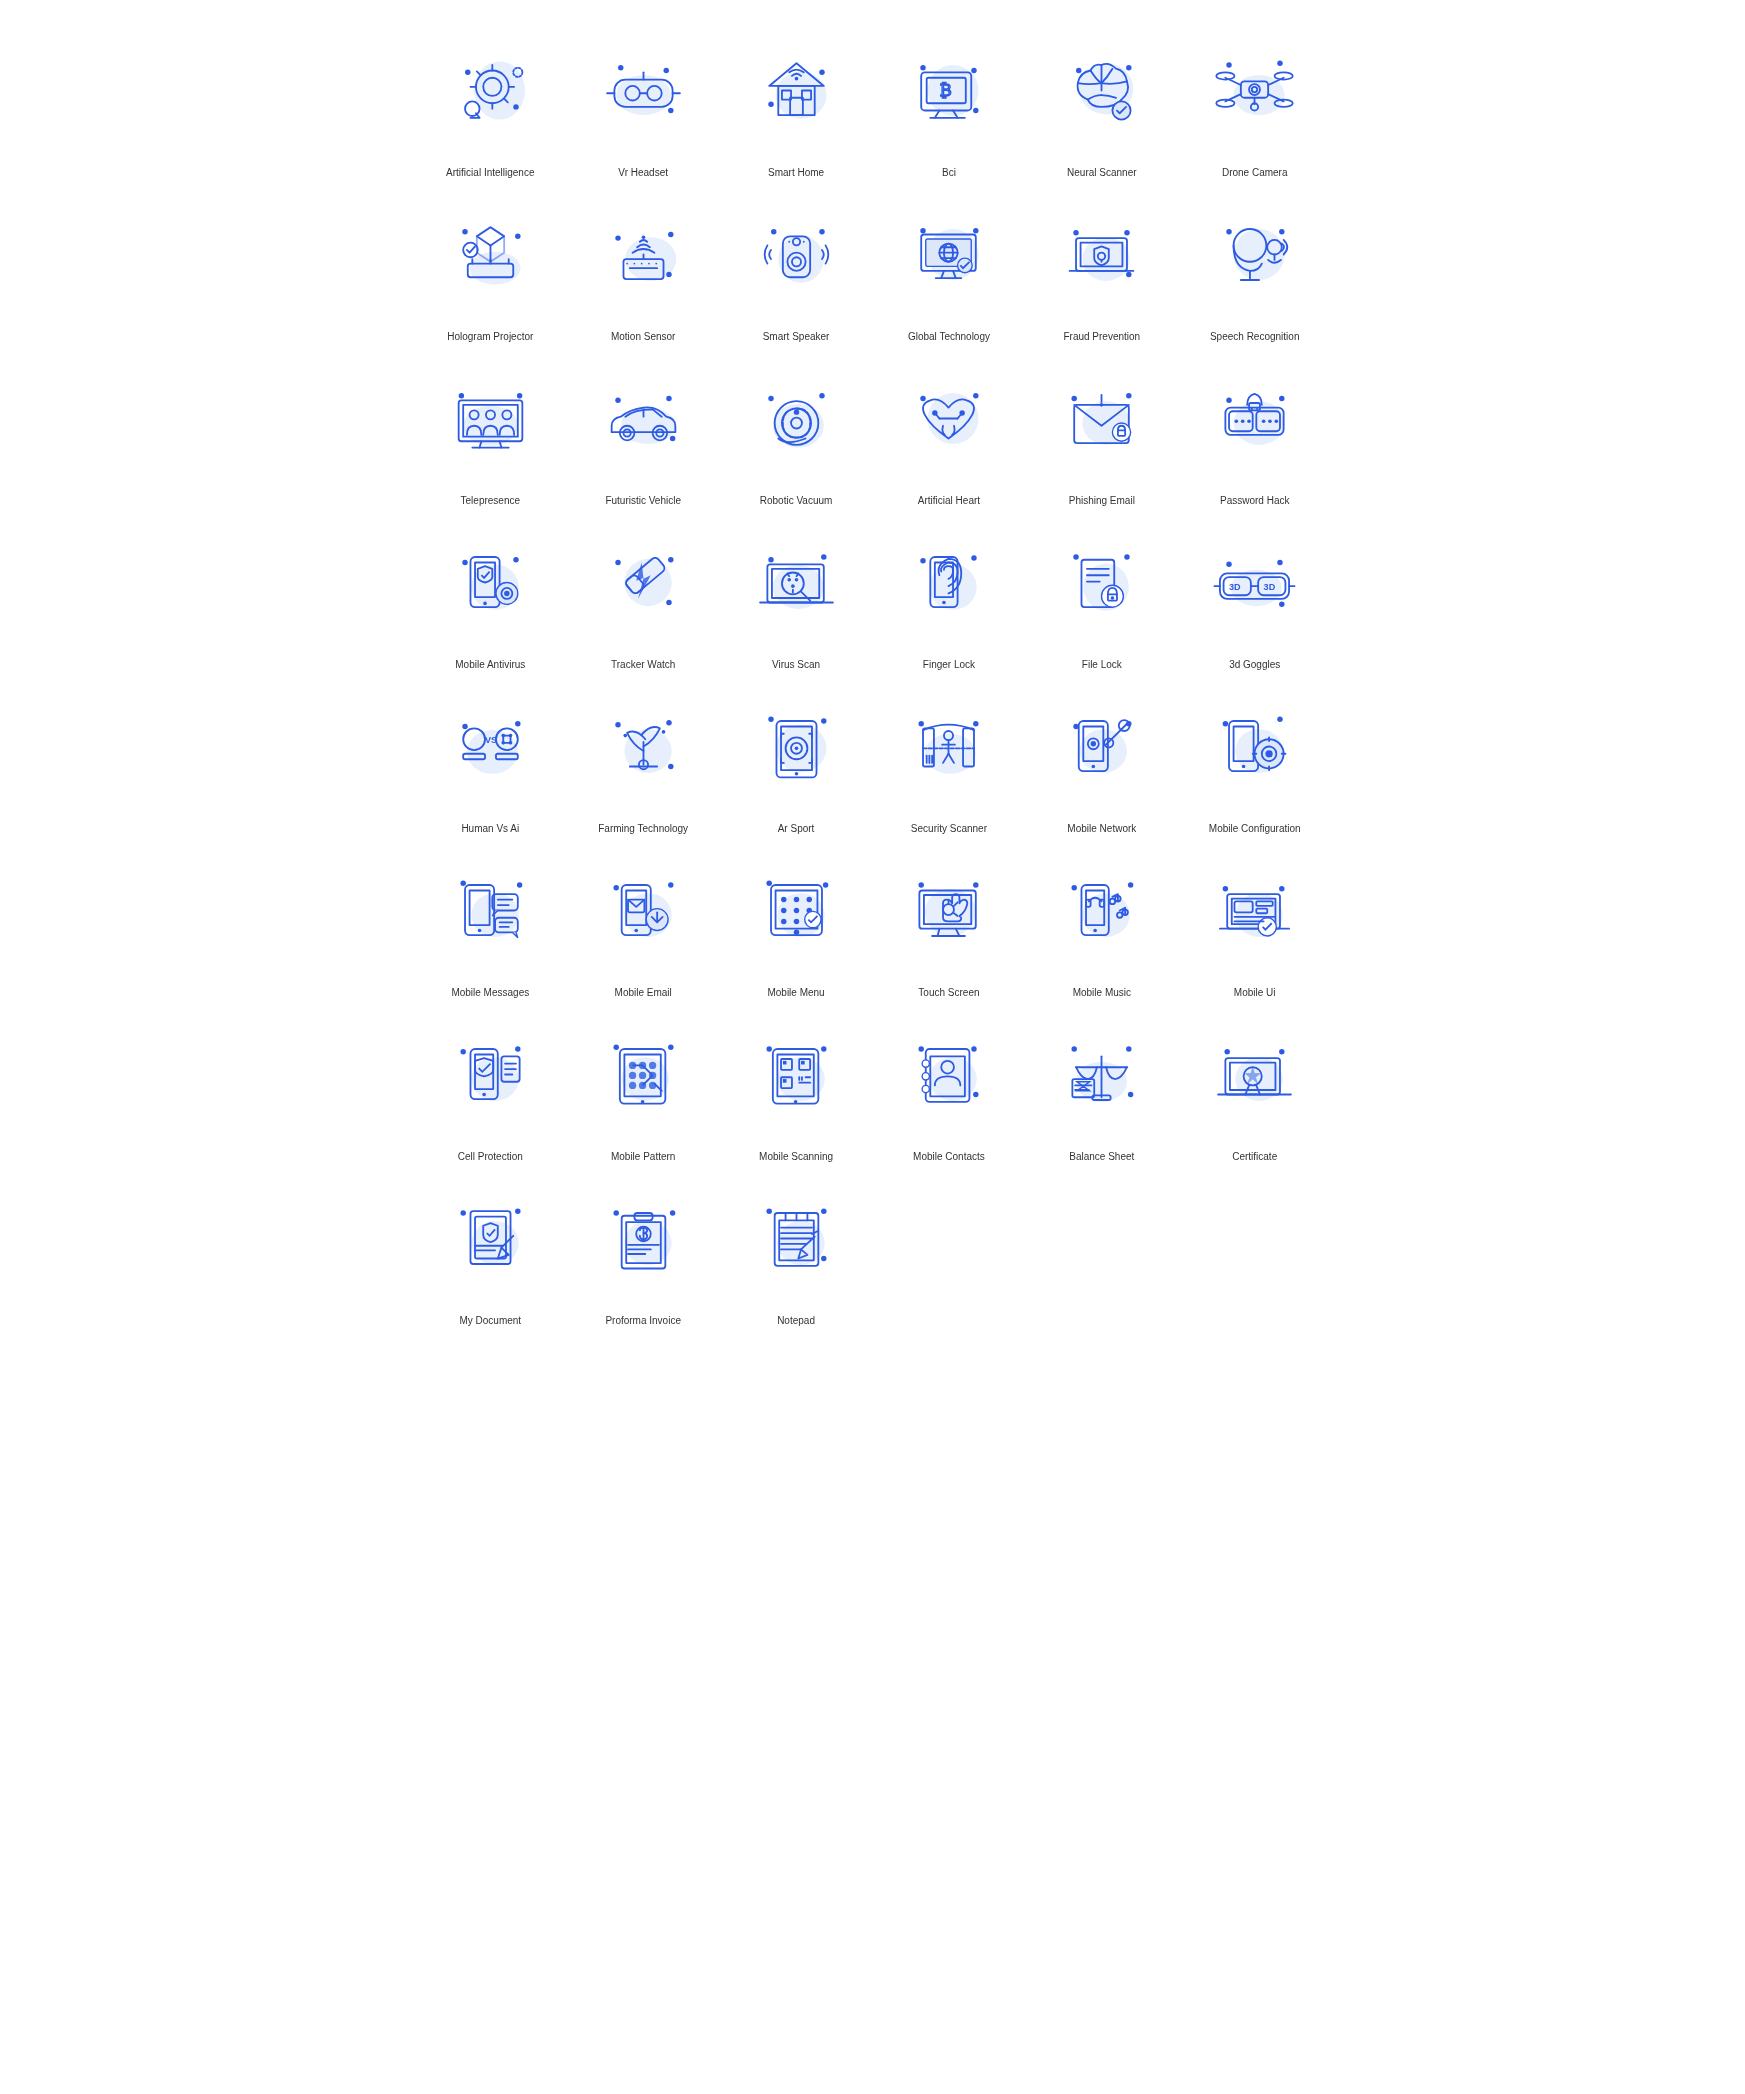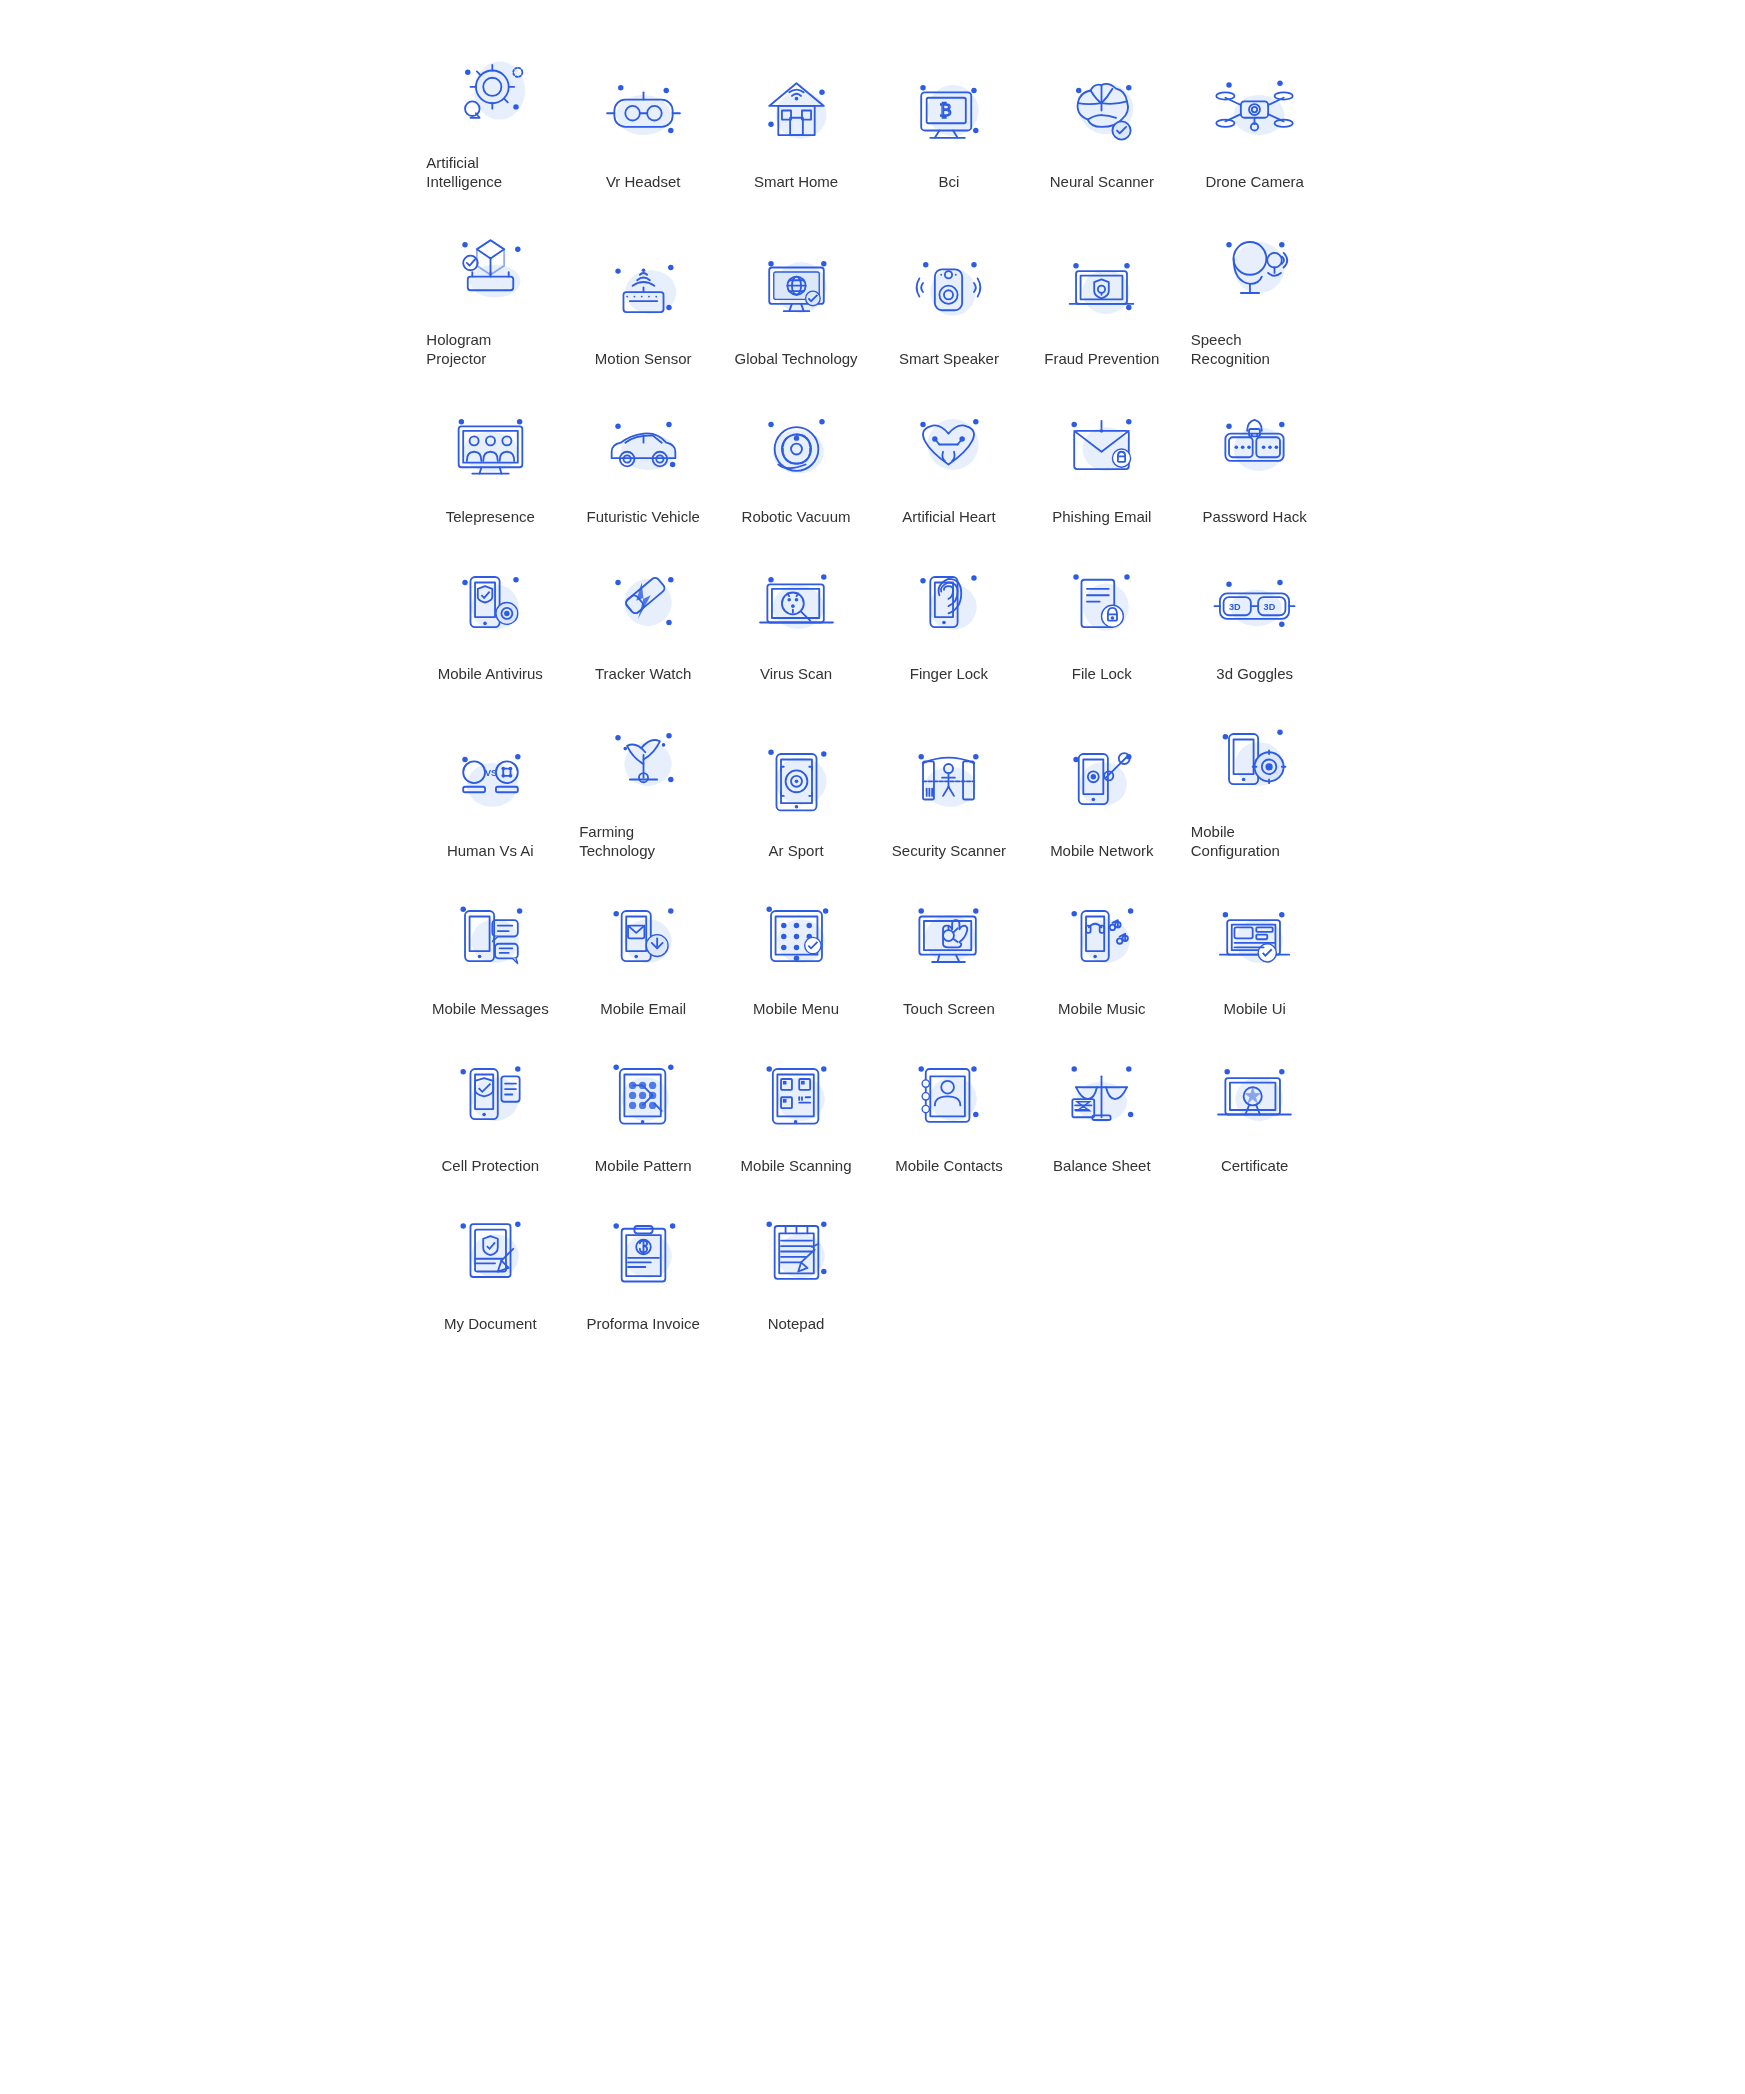--- a/index.html
+++ b/index.html
@@ -26,24 +26,24 @@
     .icon-wrapper {
       width: 91px;
       height: 91px;
       display: flex;
       align-items: center;
       justify-content: center;
       position: relative;
       margin-bottom: 8.3px;
     }
     .icon-label {
-      font-size: 15px;
+      font-size: 10px;
       color: #333;
-      text-align: left;
-      margin-top: 8px;
+      text-align: right;
+      margin-top: 21px;
       line-height: 1.3;
     }
     svg {
       width: 100%;
       height: 100%;
     }
     
     .blob {
       fill: #dce8fa;
       opacity: 0.7;
@@ -242,20 +242,43 @@
         <circle cx="80" cy="28" r="3" class="dot"></circle>
         <circle cx="78" cy="72" r="3" class="dot"></circle>
       </svg>
     </div>
     <span class="icon-label">Motion Sensor</span>
   </div>
 
   <div class="icon-item">
     <div class="icon-wrapper">
       <svg viewBox="0 0 100 100">
+        <ellipse cx="55" cy="55" rx="25" ry="26" class="blob"></ellipse>
+
+        <rect x="35" y="30" width="30" height="45" rx="8" class="ic"></rect>
+        <circle cx="50" cy="58" r="10" class="ic"></circle>
+        <circle cx="50" cy="58" r="5" class="ic"></circle>
+        <circle cx="50" cy="36" r="4" class="ic"></circle>
+        <line x1="42" y1="36" x2="42" y2="36" class="ic" stroke-width="3" stroke-linecap="round"></line>
+        <line x1="58" y1="36" x2="58" y2="36" class="ic" stroke-width="3" stroke-linecap="round"></line>
+
+        <path d="M22,45 Q18,50 22,55" class="ic"></path>
+        <path d="M18,40 Q12,50 18,60" class="ic"></path>
+        <path d="M78,45 Q82,50 78,55" class="ic"></path>
+        <path d="M82,40 Q88,50 82,60" class="ic"></path>
+        <circle cx="25" cy="25" r="3" class="dot"></circle>
+        <circle cx="78" cy="25" r="3" class="dot"></circle>
+      </svg>
+    </div>
+    <span class="icon-label">Smart Speaker</span>
+  </div>
+
+  <div class="icon-item">
+    <div class="icon-wrapper">
+      <svg viewBox="0 0 100 100">
         <ellipse cx="55" cy="50" rx="28" ry="28" class="blob"></ellipse>
 
         <rect x="20" y="28" width="60" height="40" rx="3" class="ic"></rect>
         <rect x="25" y="33" width="50" height="30" rx="2" fill="#dce8fa" stroke="#2d5be3" stroke-width="1.5"></rect>
 
         <circle cx="50" cy="48" r="10" class="ic"></circle>
         <ellipse cx="50" cy="48" rx="5" ry="10" class="ic"></ellipse>
         <line x1="40" y1="48" x2="60" y2="48" class="ic"></line>
         <line x1="42" y1="42" x2="58" y2="42" class="ic"></line>
         <line x1="42" y1="54" x2="58" y2="54" class="ic"></line>
@@ -263,43 +286,20 @@
         <circle cx="68" cy="62" r="8" fill="#dce8fa" stroke="#2d5be3" stroke-width="1.5"></circle>
         <polyline points="63,62 66,65 73,58" fill="none" stroke="#2d5be3" stroke-width="2"></polyline>
         <line x1="45" y1="68" x2="42" y2="76" class="ic"></line>
         <line x1="55" y1="68" x2="58" y2="76" class="ic"></line>
         <line x1="36" y1="76" x2="64" y2="76" class="ic"></line>
         <circle cx="22" cy="24" r="3" class="dot"></circle>
         <circle cx="80" cy="24" r="3" class="dot"></circle>
       </svg>
     </div>
     <span class="icon-label">Global Technology</span>
-  </div>
-
-  <div class="icon-item">
-    <div class="icon-wrapper">
-      <svg viewBox="0 0 100 100">
-        <ellipse cx="55" cy="55" rx="25" ry="26" class="blob"></ellipse>
-
-        <rect x="35" y="30" width="30" height="45" rx="8" class="ic"></rect>
-        <circle cx="50" cy="58" r="10" class="ic"></circle>
-        <circle cx="50" cy="58" r="5" class="ic"></circle>
-        <circle cx="50" cy="36" r="4" class="ic"></circle>
-        <line x1="42" y1="36" x2="42" y2="36" class="ic" stroke-width="3" stroke-linecap="round"></line>
-        <line x1="58" y1="36" x2="58" y2="36" class="ic" stroke-width="3" stroke-linecap="round"></line>
-
-        <path d="M22,45 Q18,50 22,55" class="ic"></path>
-        <path d="M18,40 Q12,50 18,60" class="ic"></path>
-        <path d="M78,45 Q82,50 78,55" class="ic"></path>
-        <path d="M82,40 Q88,50 82,60" class="ic"></path>
-        <circle cx="25" cy="25" r="3" class="dot"></circle>
-        <circle cx="78" cy="25" r="3" class="dot"></circle>
-      </svg>
-    </div>
-    <span class="icon-label">Smart Speaker</span>
   </div>
 
   <div class="icon-item">
     <div class="icon-wrapper">
       <svg viewBox="0 0 100 100">
         <ellipse cx="55" cy="55" rx="26" ry="24" class="blob"></ellipse>
 
         <rect x="22" y="32" width="56" height="36" rx="3" class="ic"></rect>
         <rect x="27" y="37" width="46" height="26" class="ic" fill="#dce8fa"></rect>
         <line x1="15" y1="68" x2="85" y2="68" class="ic"></line>

